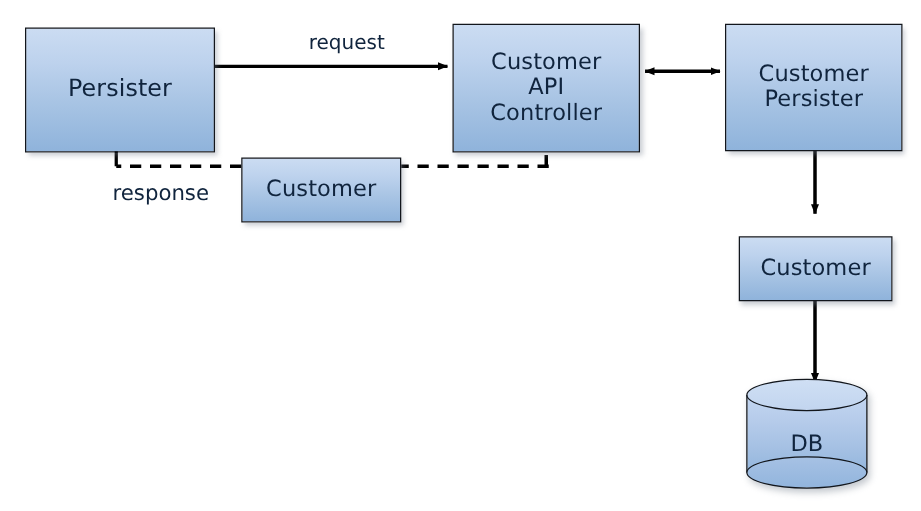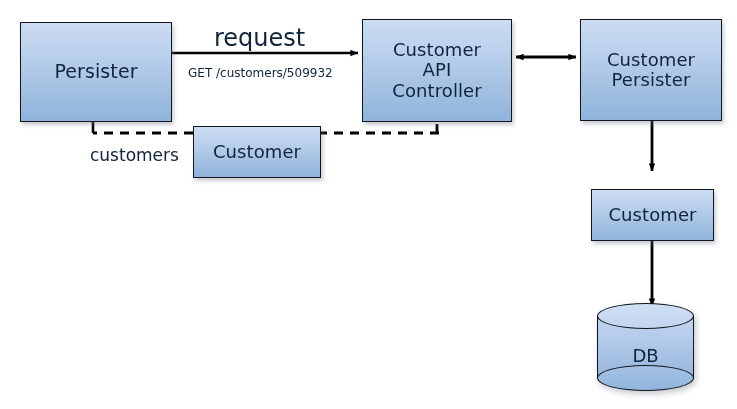--- a/index.html
+++ b/index.html
@@ -104,21 +104,21 @@
     color: #10243d;
     padding-top: 16px;
     box-sizing: border-box;
   }
   .edge-label {
     position: absolute;
     color: #10243d;
     white-space: nowrap;
     z-index: 4;
   }
-  #label-request   { left: 214px; top: 24px;  font-size: 24px; text-align: right; }
+  #label-request   { left: 247px; top: 24px;  font-size: 16px; text-align: right; }
   #label-get       { left: 188px; top: 66px;  font-size: 12px; }
   #label-response  { left: 90px;  top: 145px; font-size: 17px; }
 </style>
 </head>
 <body>
 
 <div id="canvas">
 
   <svg id="wires" viewBox="0 0 737 409" xmlns="http://www.w3.org/2000/svg">
     <defs>
@@ -170,17 +170,16 @@
 
   <div id="node-db">
     <div class="cyl-body"></div>
     <div class="cyl-bottom"></div>
     <div class="cyl-top"></div>
     <div class="cyl-label">DB</div>
   </div>
 
   <div class="edge-label" id="label-request">request</div>
 
-  <div class="edge-label" id="label-get">GET /customers/509932</div>
 
-  <div class="edge-label" id="label-response">customers</div>
+  <div class="edge-label" id="label-response">response</div>
 
 </div>
 
 </body></html>

